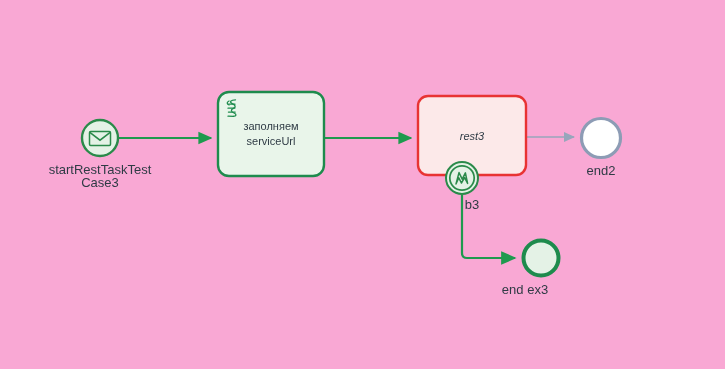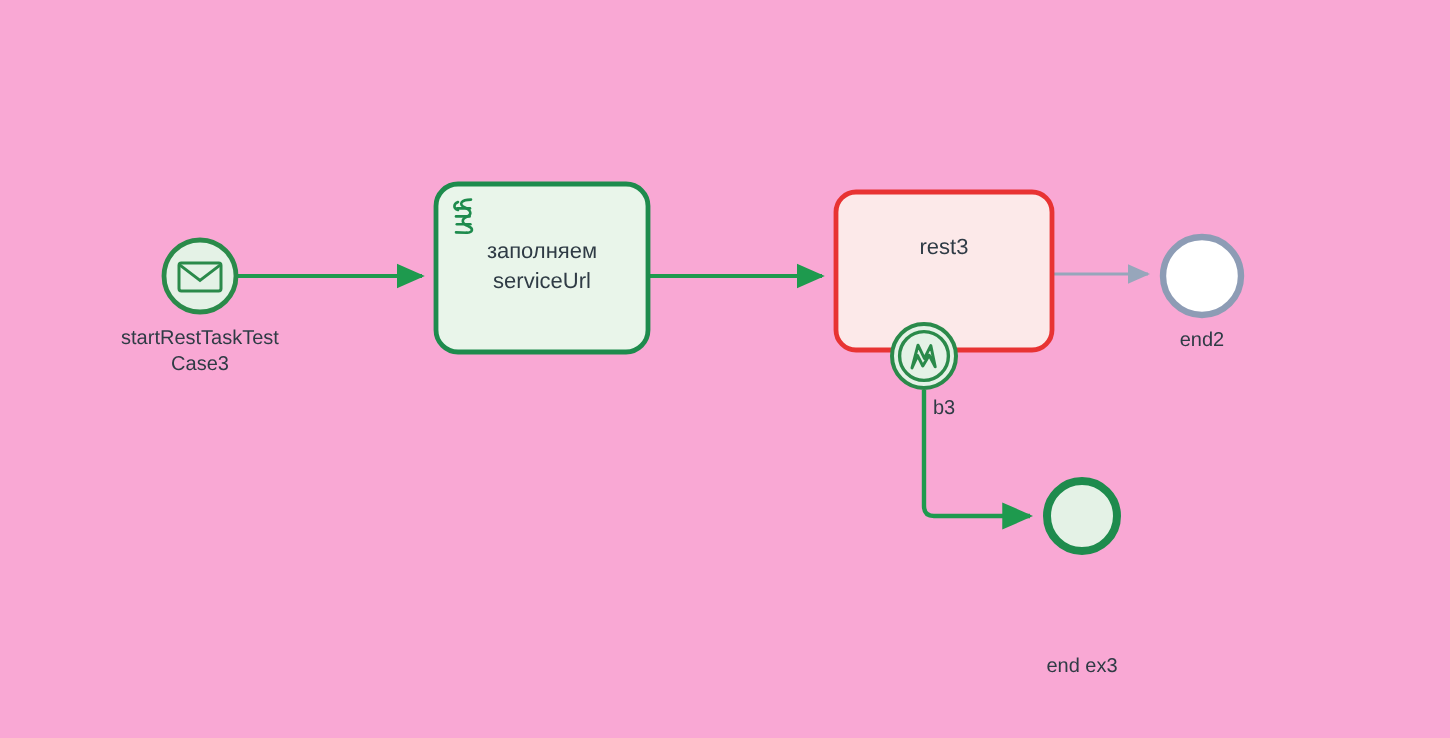--- a/index.html
+++ b/index.html
@@ -21,21 +21,21 @@
     position: absolute;
     left: 0;
     top: 0;
     width: 725px;
     height: 369px;
   }
   .node-label {
     position: absolute;
     text-align: center;
     color: #2f3b45;
-    font-size: 10px;
+    font-size: 13px;
     line-height: 13px;
     white-space: pre-line;
     pointer-events: none;
   }
   .task-label {
     position: absolute;
     text-align: center;
     color: #2f3b45;
     font-size: 11px;
     line-height: 15px;
@@ -115,24 +115,24 @@
     </g>
 
     <g>
       <circle cx="541" cy="258" r="17.5" fill="#e4f2e6" stroke="#1e8b4d" stroke-width="4"></circle>
     </g>
   </svg>
 
   <div class="task-label" style="left:222px; top:110px; width:98px; height:48px;">заполняем
 serviceUrl</div>
 
-  <div class="task-label" style="left:422px; top:110px; width:100px; height:28px;">rest3</div>
+  <div class="task-label" style="left:422px; top:122px; width:100px; height:28px;font-style:italic;">rest3</div>
 
   <div class="node-label" style="left:40px; top:163px; width:120px;">startRestTaskTest
 Case3</div>
 
   <div class="node-label" style="left:442px; top:198px; width:60px;">b3</div>
 
   <div class="node-label" style="left:571px; top:164px; width:60px;">end2</div>
 
-  <div class="node-label" style="left:506px; top:283px; width:70px;margin-top:44px;">end ex3</div>
+  <div class="node-label" style="left:490px; top:283px; width:70px;">end ex3</div>
 
 </div>
 
 </body></html>

